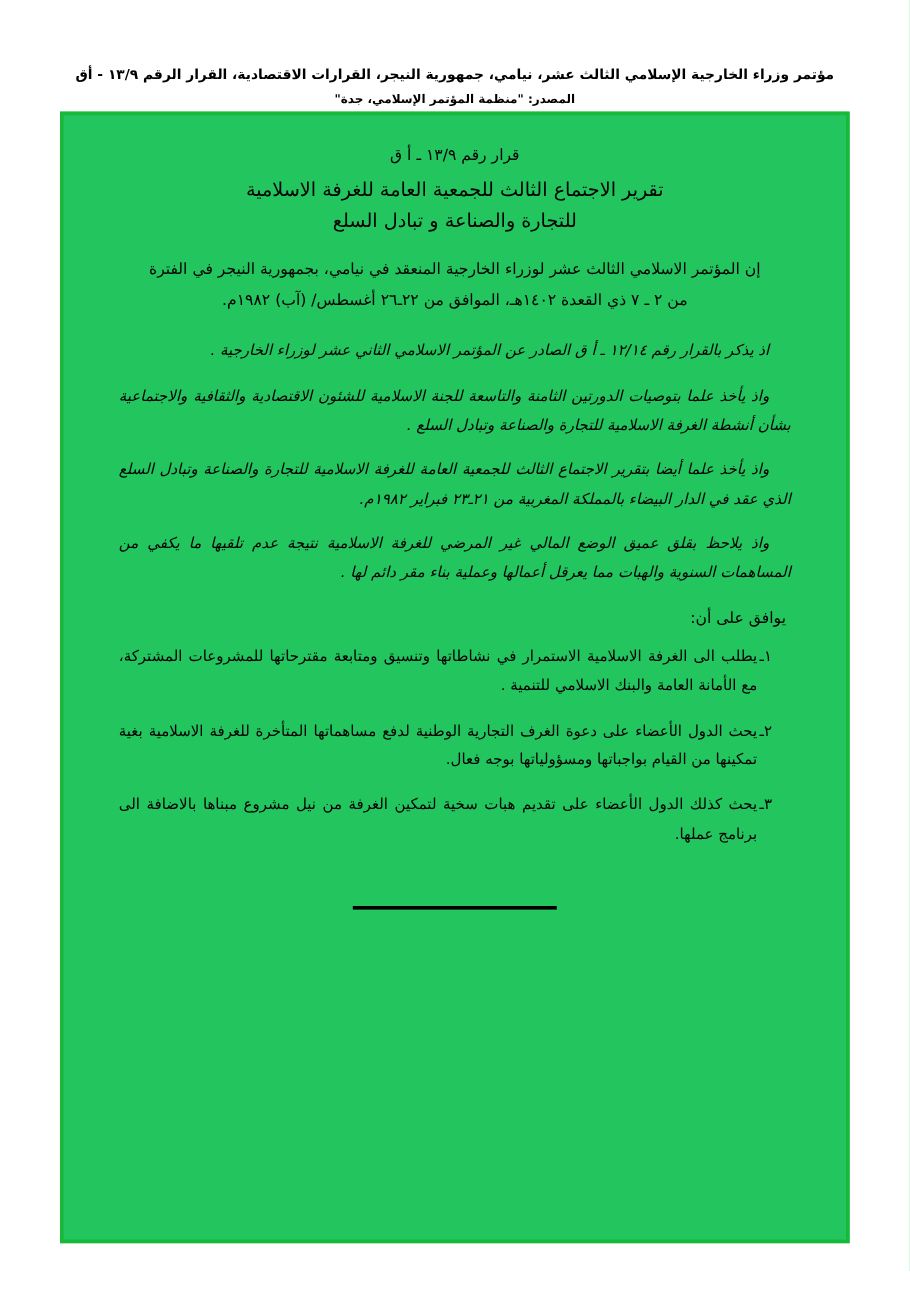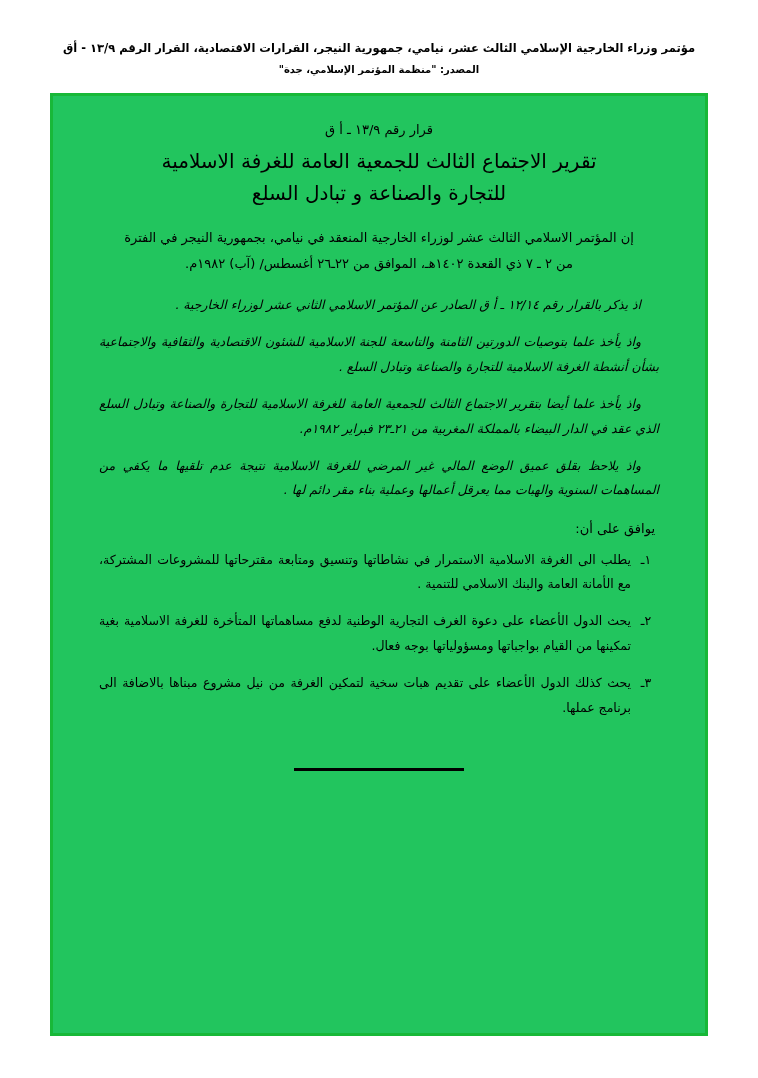--- a/index.html
+++ b/index.html
@@ -16,21 +16,21 @@
     overflow: hidden;
   }
   .page {
     width: 758px;
     height: 1078px;
     position: relative;
     box-sizing: border-box;
   }
   
   .doc-header {
-    padding: 40px 40px 0 40px;
+    padding: 54px 40px 0 40px;
     text-align: center;
   }
   .doc-header .line1 {
     font-size: 11.5px;
     font-weight: bold;
     letter-spacing: 0px;
     line-height: 1.5;
     direction: rtl;
   }
   .doc-header .line2 {
@@ -57,21 +57,21 @@
   }
   
   .res-number {
     text-align: center;
     font-size: 13px;
     margin-bottom: 8px;
     letter-spacing: 1px;
   }
   .title-1, .title-2 {
     text-align: center;
-    font-size: 20px;
+    font-size: 16px;
     line-height: 1.6;
     letter-spacing: 1px;
   }
   .title-2 {
     margin-bottom: 16px;
   }
   
   p.para {
     font-size: 12.5px;
     line-height: 1.95;
@@ -108,21 +108,21 @@
     display: flex;
     flex-direction: row;
     margin-bottom: 13px;
     font-size: 12.5px;
     line-height: 1.95;
     letter-spacing: 0.4px;
   }
   ol.items li .marker {
     flex: 0 0 auto;
     width: 26px;
-    text-align: center;
+    text-align: left;
     padding-left: 2px;
   }
   ol.items li .text {
     flex: 1 1 auto;
     text-align: justify;
   }
   
   .end-rule-wrap {
     margin-top: 48px;
     display: flex;

